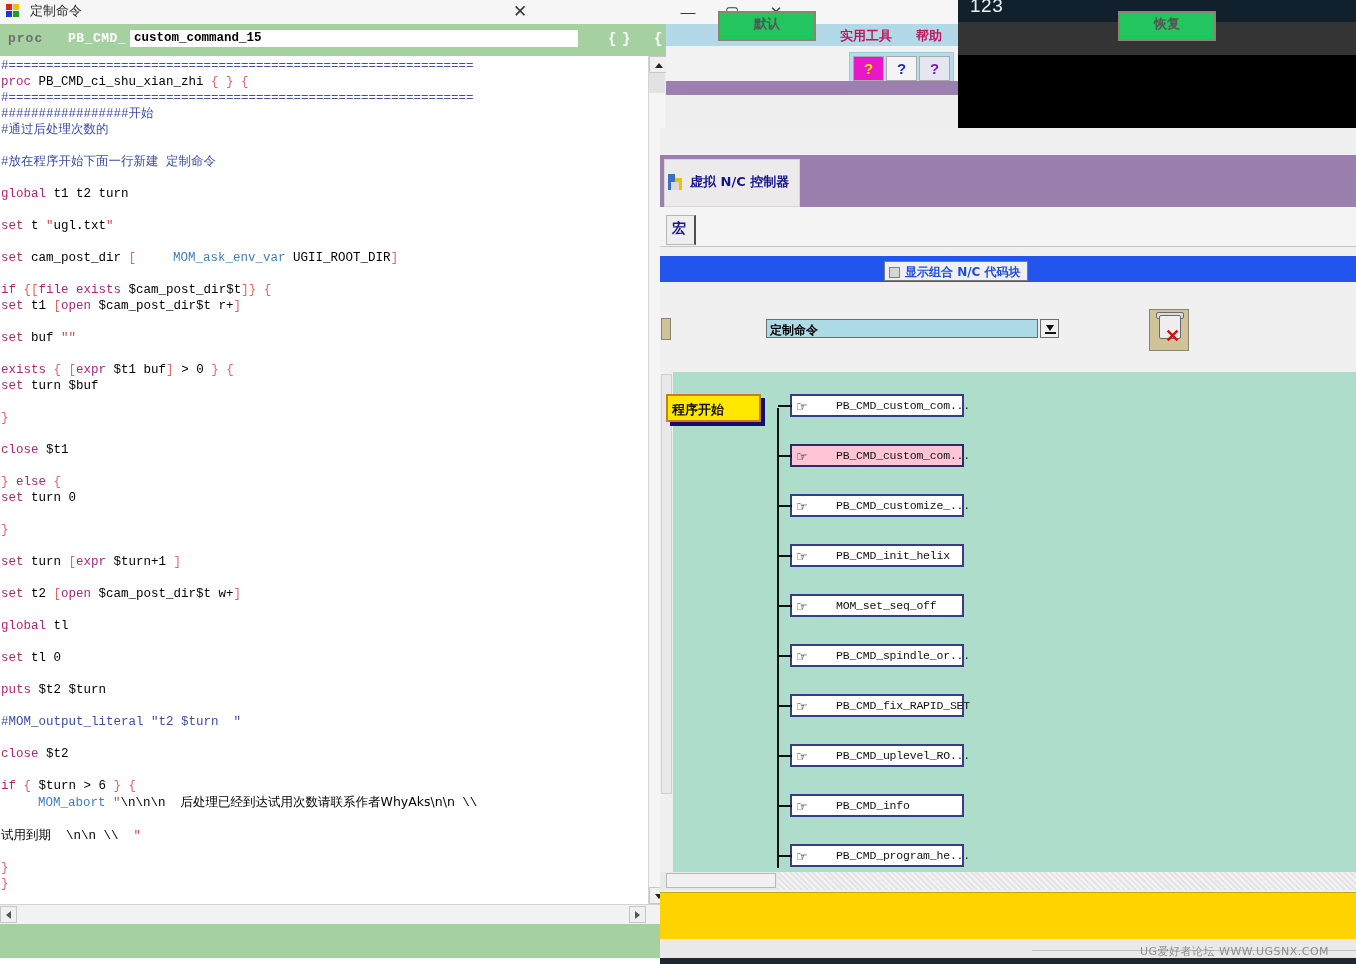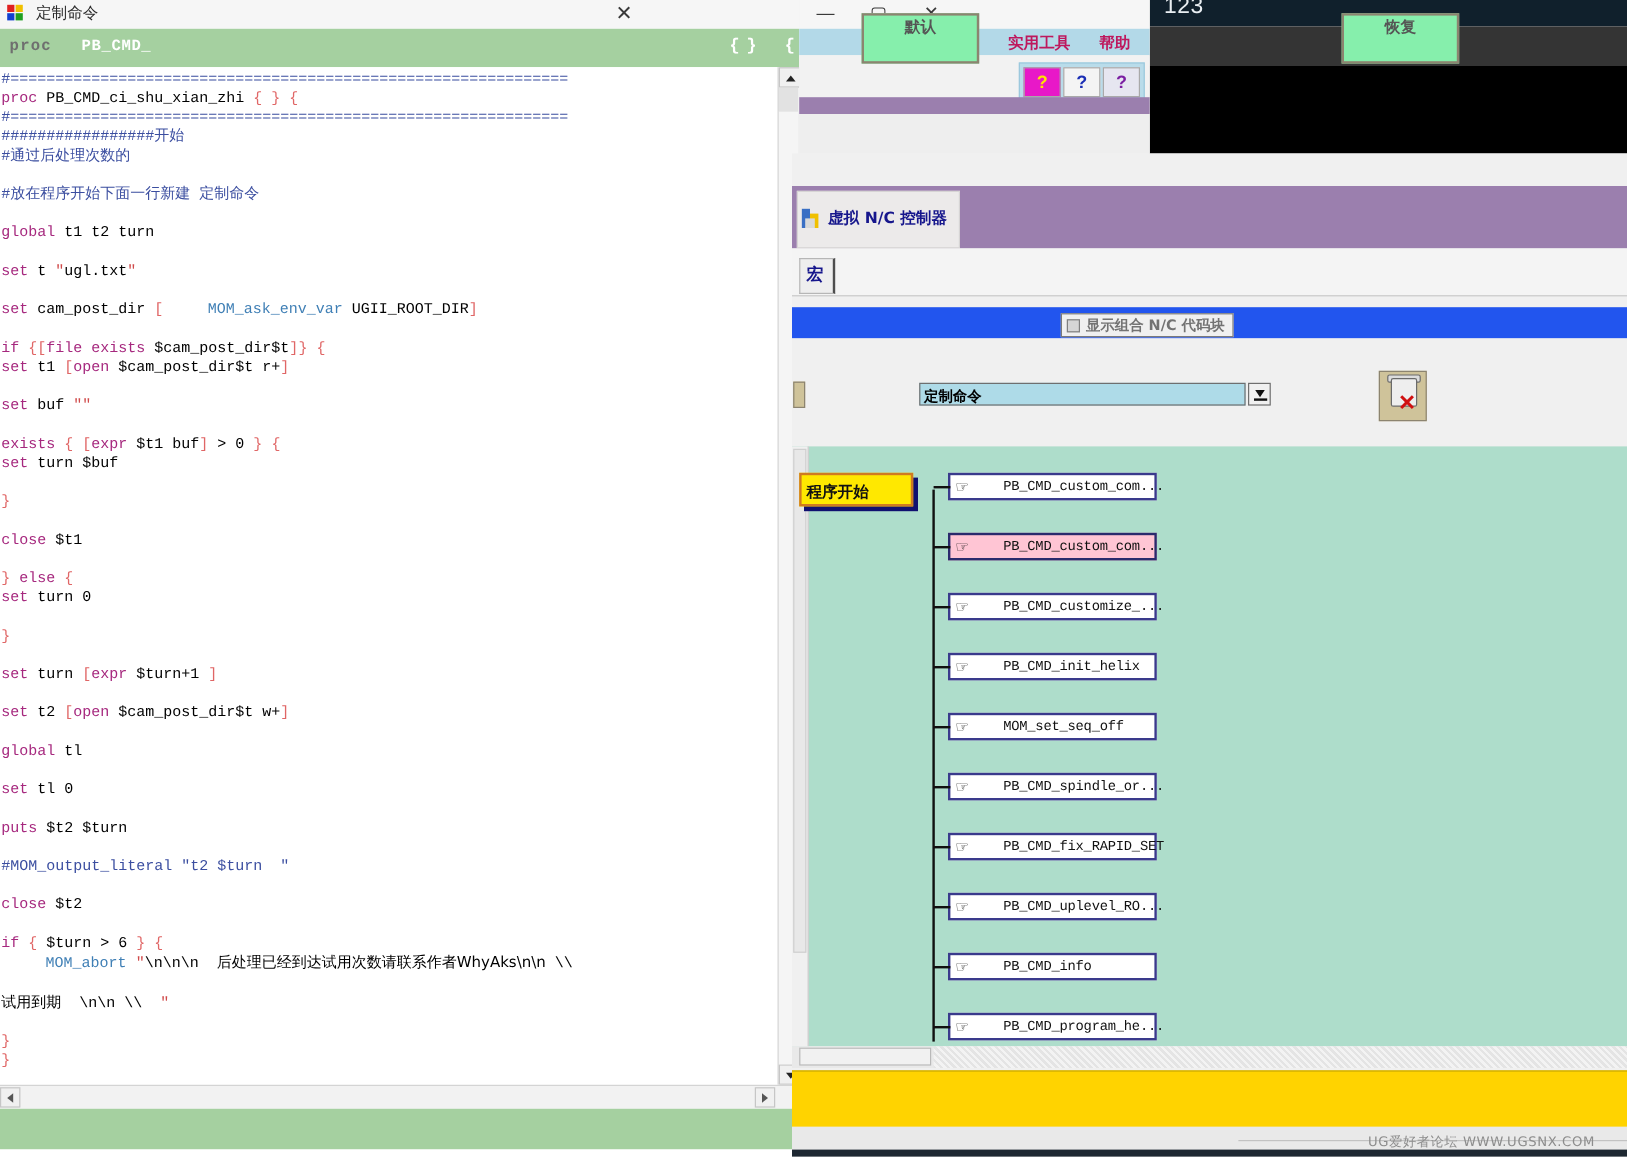--- a/index.html
+++ b/index.html
@@ -130,21 +130,21 @@
     border:1px solid #b6b6b6;box-sizing:border-box;border-right:2px solid #4d4d4d;}
   #pb-subtab-label{left:672px;top:220px;font-family:"DejaVu Sans",sans-serif;font-size:14px;
     font-weight:bold;color:#16168c;}
 
   #pb-bluebar{left:660px;top:256px;width:696px;height:26px;background:#2255ee;}
   #pb-checkwrap{left:884px;top:261px;height:20px;background:#f0f0f0;border:1px solid #7a7a7a;
     box-sizing:border-box;padding:1px 6px 0 4px;}
   #pb-checkbox{position:relative;display:inline-block;width:11px;height:11px;background:#d6d6d6;
     border:1px solid #808080;vertical-align:middle;margin-right:5px;box-sizing:border-box;}
   #pb-check-label{display:inline-block;vertical-align:middle;font-family:"DejaVu Sans",sans-serif;
-    font-size:12px;font-weight:bold;color:#737373;}
+    font-size:12px;font-weight:bold;color:#1d4ed8;}
 
   #pb-toolrow{left:660px;top:282px;width:696px;height:90px;background:#f0f0f0;}
   #pb-leftstub{left:661px;top:318px;width:10px;height:22px;background:#cfc39a;
     border:1px solid #8c8470;box-sizing:border-box;}
   #pb-combo{left:766px;top:319px;width:272px;height:19px;background:#aedbe8;
     border:1px solid #6f6f6f;box-sizing:border-box;}
   #pb-combo-text{position:absolute;left:3px;top:2px;font-family:"DejaVu Sans",sans-serif;
     font-size:12px;font-weight:bold;color:#000;}
   #pb-combo-btn{left:1040px;top:319px;width:19px;height:19px;background:#f0f0f0;
     border:1px solid #6f6f6f;box-sizing:border-box;}
@@ -186,21 +186,21 @@
 
   #tree-hscroll{left:660px;top:872px;width:696px;height:18px;background:#e9e9e9;}
   #tree-hthumb{position:absolute;left:6px;top:1px;width:110px;height:15px;background:#f1f1f1;
     border:1px solid #b9b9b9;box-sizing:border-box;}
   #tree-hrest{position:absolute;left:118px;top:0;width:578px;height:18px;
     background:repeating-linear-gradient(45deg,#e4e4e4 0 2px,#f3f3f3 2px 4px);}
 
   
   #pb-actionbar{left:660px;top:892px;width:696px;height:47px;background:#ffd300;
     border-top:1px solid #c9a800;box-sizing:border-box;}
-  .pb-actbtn{position:absolute;top:11px;width:98px;height:42px;background:#86efac;
+  .pb-actbtn{position:absolute;top:11px;width:98px;height:30px;background:#22c55e;
     border:2px solid #8c8470;box-sizing:border-box;text-align:center;line-height:22px;
     font-family:"DejaVu Sans",sans-serif;font-size:13px;font-weight:bold;color:#555;}
   #pb-btn-default{left:718px;}
   #pb-btn-restore{left:1118px;}
   #pb-bottomedge{left:660px;top:939px;width:696px;height:25px;background:#e9e9e9;}
   #pb-watermark{left:1140px;top:944px;font-family:"DejaVu Sans",sans-serif;font-size:11px;
     color:#8d8d8d;letter-spacing:.5px;white-space:nowrap;}
   #pb-watermark-line{left:1032px;top:950px;width:324px;height:1px;background:#c2c2c2;}
   #pb-darkfoot{left:660px;top:958px;width:696px;height:6px;background:#1d2731;}
   #pb-darkfoot2{left:0px;top:958px;width:660px;height:6px;background:#ffffff;}
@@ -222,20 +222,21 @@
     <i style="left:7px;top:0;background:#f0c000;"></i>
     <i style="left:0;top:7px;background:#1040d0;"></i>
     <i style="left:7px;top:7px;background:#20a020;"></i>
   </div>
   <div class="abs" id="cc-title-text">定制命令</div>
   <div class="abs" id="cc-close">✕</div>
 
   <div class="abs" id="proc-bar"></div>
   <div class="abs" id="proc-kw">proc</div>
   <div class="abs" id="proc-prefix">PB_CMD_</div>
+  <input class="abs" id="proc-name-input" type="text" value="custom_command_15" style="">
   <div class="abs brace" id="brace-open-args">{</div>
   <div class="abs brace" id="brace-close-args">}</div>
   <div class="abs brace" id="brace-body">{</div>
 
   <div class="abs" id="code-area">
     <pre id="code-text"><span class="c-cmt">#==============================================================</span>
 <span class="c-kw">proc</span> PB_CMD_ci_shu_xian_zhi <span class="c-red">{</span> <span class="c-red">}</span> <span class="c-red">{</span>
 <span class="c-cmt">#==============================================================</span>
 <span class="c-cmt">#################开始</span>
 <span class="c-cmt">#通过后处理次数的</span>

